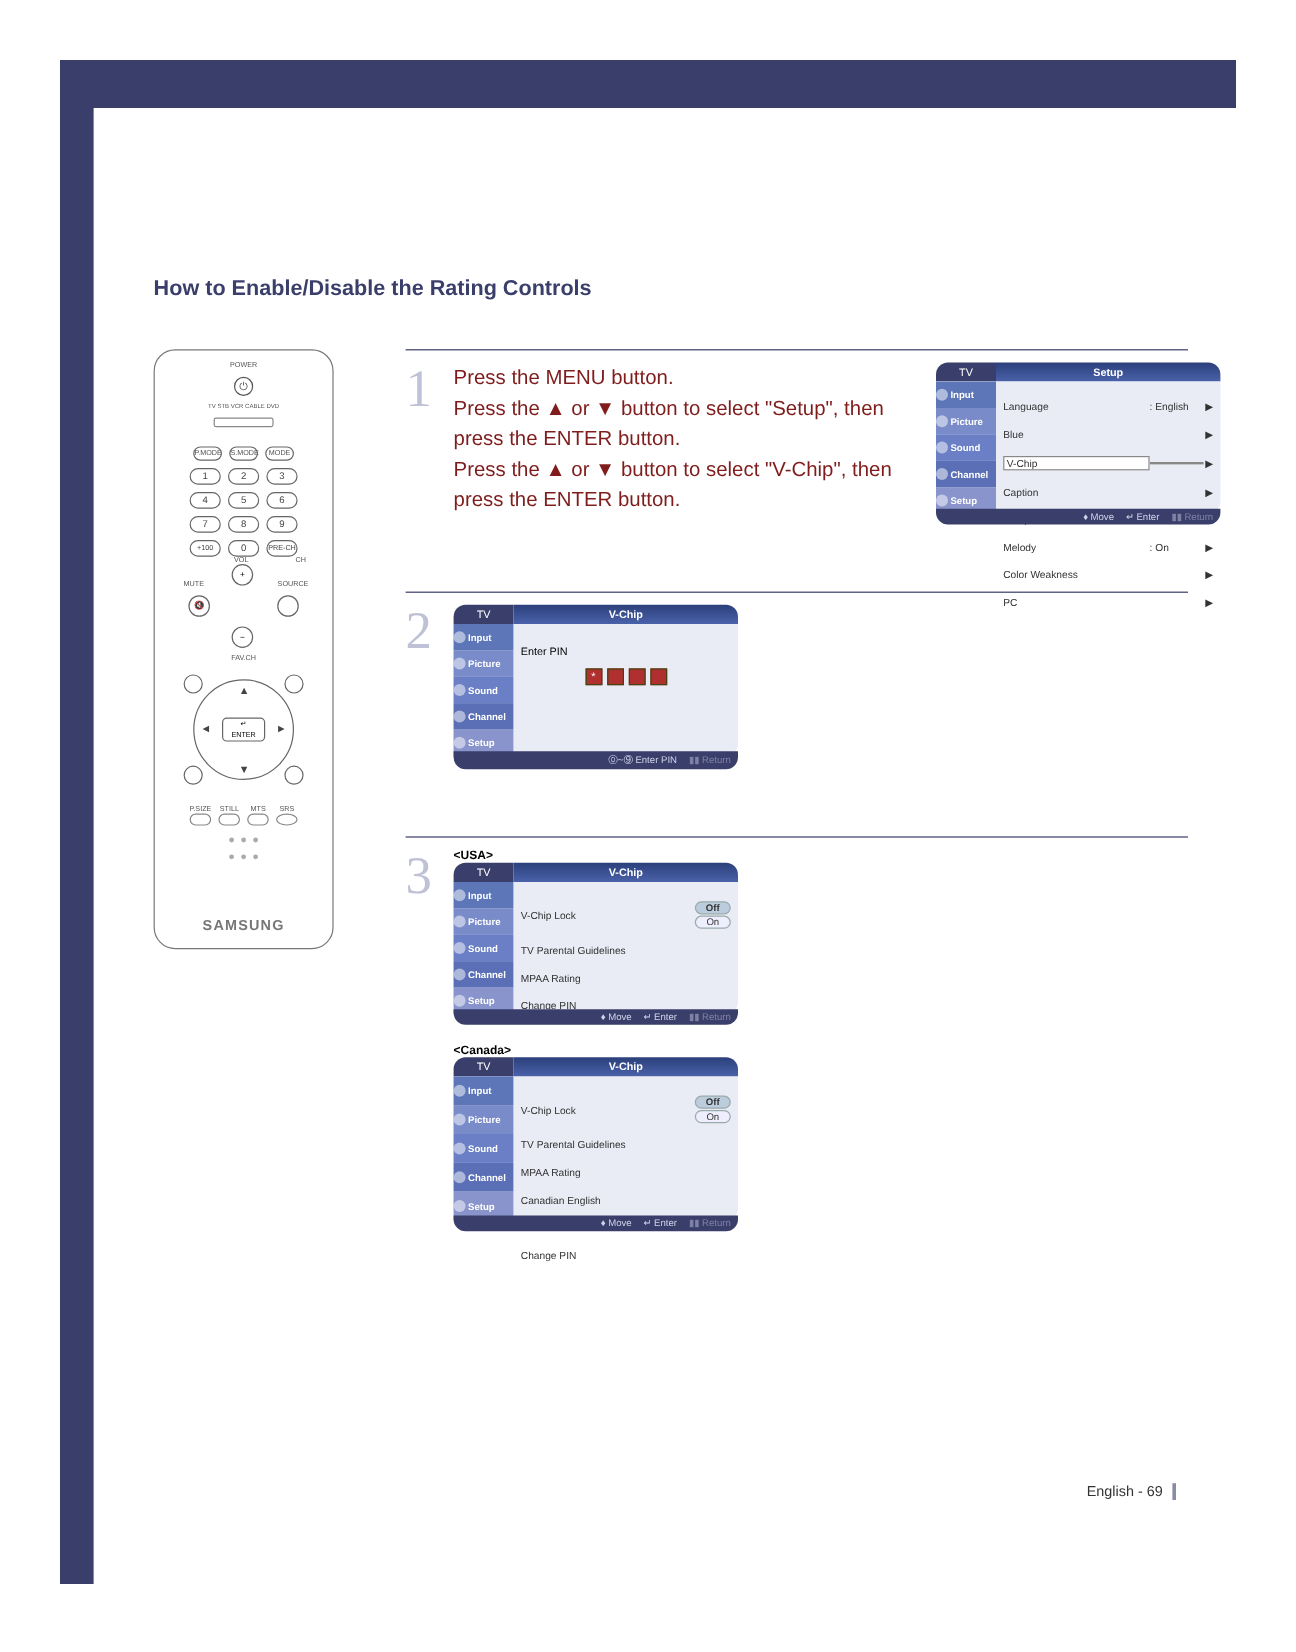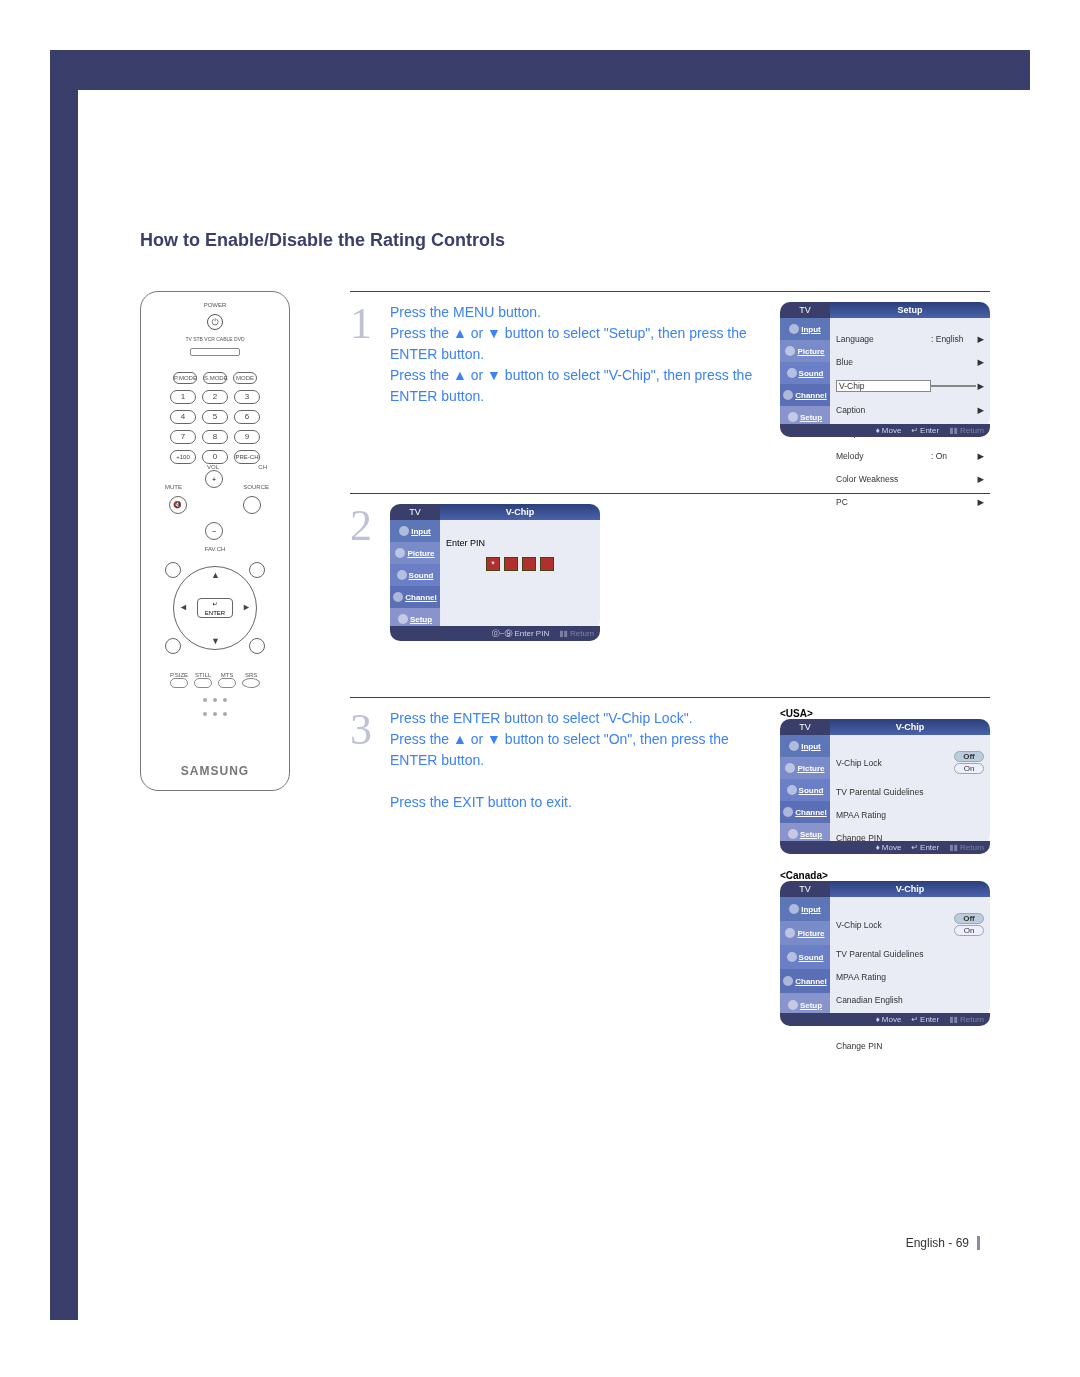--- a/index.html
+++ b/index.html
@@ -12,21 +12,20 @@
   }
   .page {
     position: absolute;
     left: 50px;
     top: 50px;
     width: 980px;
     height: 1270px;
     background: #fff;
     border-left: 28px solid #3a3e6a;
     border-top: 40px solid #3a3e6a;
-    padding-left: 12px;
   }
   .inner {
     padding: 140px 40px 30px 50px;
     position: relative;
   }
   .title {
     font-weight: bold;
     font-size: 18px;
     color: #3a3e6a;
     margin-bottom: 40px;
@@ -123,29 +122,29 @@
   .step-num {
     font-size: 44px;
     color: #bfc2d6;
     font-family: Georgia, serif;
     width: 30px;
     line-height: 1;
     flex-shrink: 0;
   }
   .step-text {
     flex: 1;
-    font-size: 14px;
+    font-size: 17px;
     line-height: 1.5;
-    color: #3b82f6;
+    color: #7f1d1d;
   }
   .step-osd { width: 210px; flex-shrink: 0; }
 
   
   .osd {
-    width: 210px;
+    width: 237px;
     font-size: 9px;
     margin-bottom: 16px;
   }
   .osd-lbl { font-size: 10px; font-weight: bold; }
   .osd-head {
     display: flex;
     height: 16px;
   }
   .osd-head .tv {
     background: #3a3e6a; color: #fff;
@@ -164,23 +163,23 @@
     height: 110px;
   }
   .osd-side {
     width: 50px;
     background: #d6daef;
     display: flex; flex-direction: column;
     border-radius: 0 0 0 10px;
   }
   .osd-tab {
     flex: 1;
-    display: flex; align-items: center; justify-content: center;
+    display: flex; align-items: center; 
     gap: 2px;
-    color: #fff; font-size: 8px; font-weight: bold; text-decoration: underline;
+    color: #fff; font-size: 8px; font-weight: bold;
   }
   .osd-tab.i { background: #5c76b8; }
   .osd-tab.p { background: #7a8bc9; }
   .osd-tab.s { background: #6a7fc5; }
   .osd-tab.c { background: #5a6fb5; }
   .osd-tab.st { background: #8894cb; }
   .ticon { width: 10px; height: 10px; border-radius: 50%; background: rgba(255,255,255,0.5); flex-shrink:0; }
   .osd-main {
     flex: 1;
     background: #e9ebf5;
@@ -485,24 +484,20 @@
                     <span class="fic">▮▮</span>
                     <span>Return</span>
                   </span>
               </div>
             </div>
           </div>
         </div>
 
         <div class="step" style="margin-bottom:10px">
           <div class="step-num">3</div>
-          <div class="step-text" style="white-space:pre-line">Press the ENTER button to select "V-Chip Lock".
-Press the ▲ or ▼ button to select "On", then press the ENTER button.
-
-Press the EXIT button to exit.</div>
           <div class="step-osd">
             <div class="osd-lbl">&lt;USA&gt;</div>
             <div class="osd">
               <div class="osd-head">
                 <div class="tv">TV</div>
                 <div class="ttl">V-Chip</div>
               </div>
               <div class="osd-body">
                 <div class="osd-side">
                   <div class="osd-tab i">

